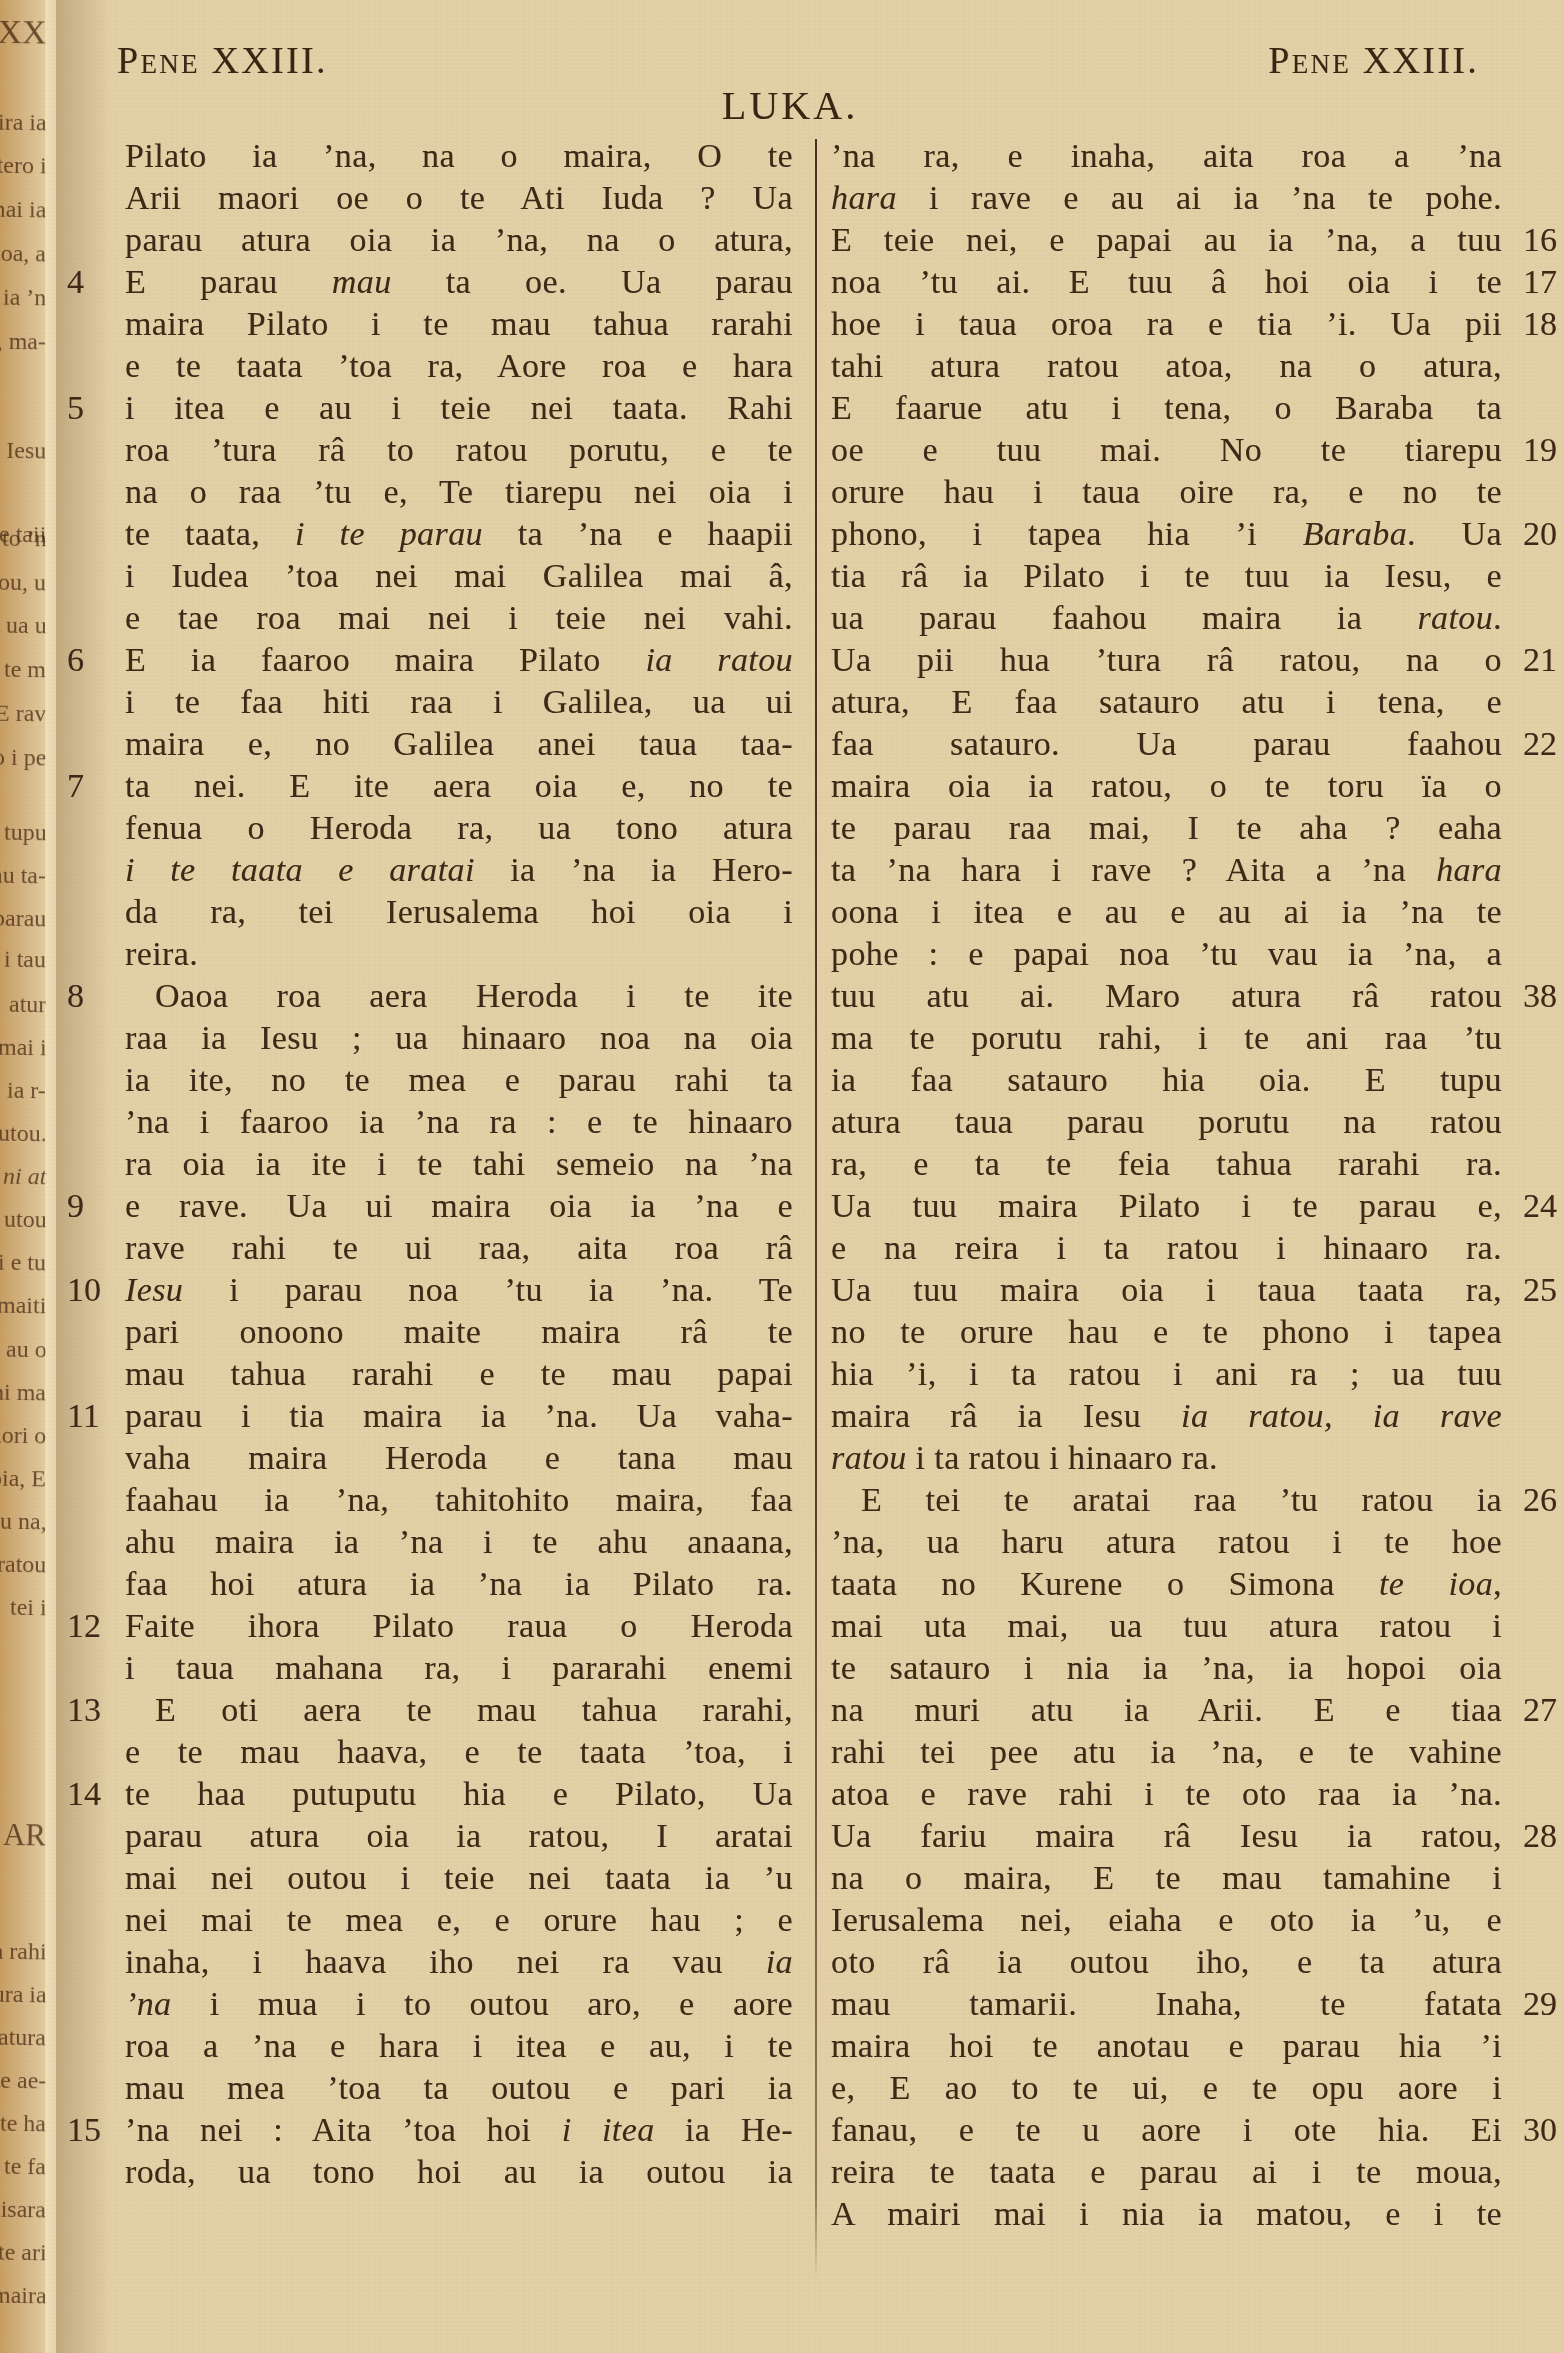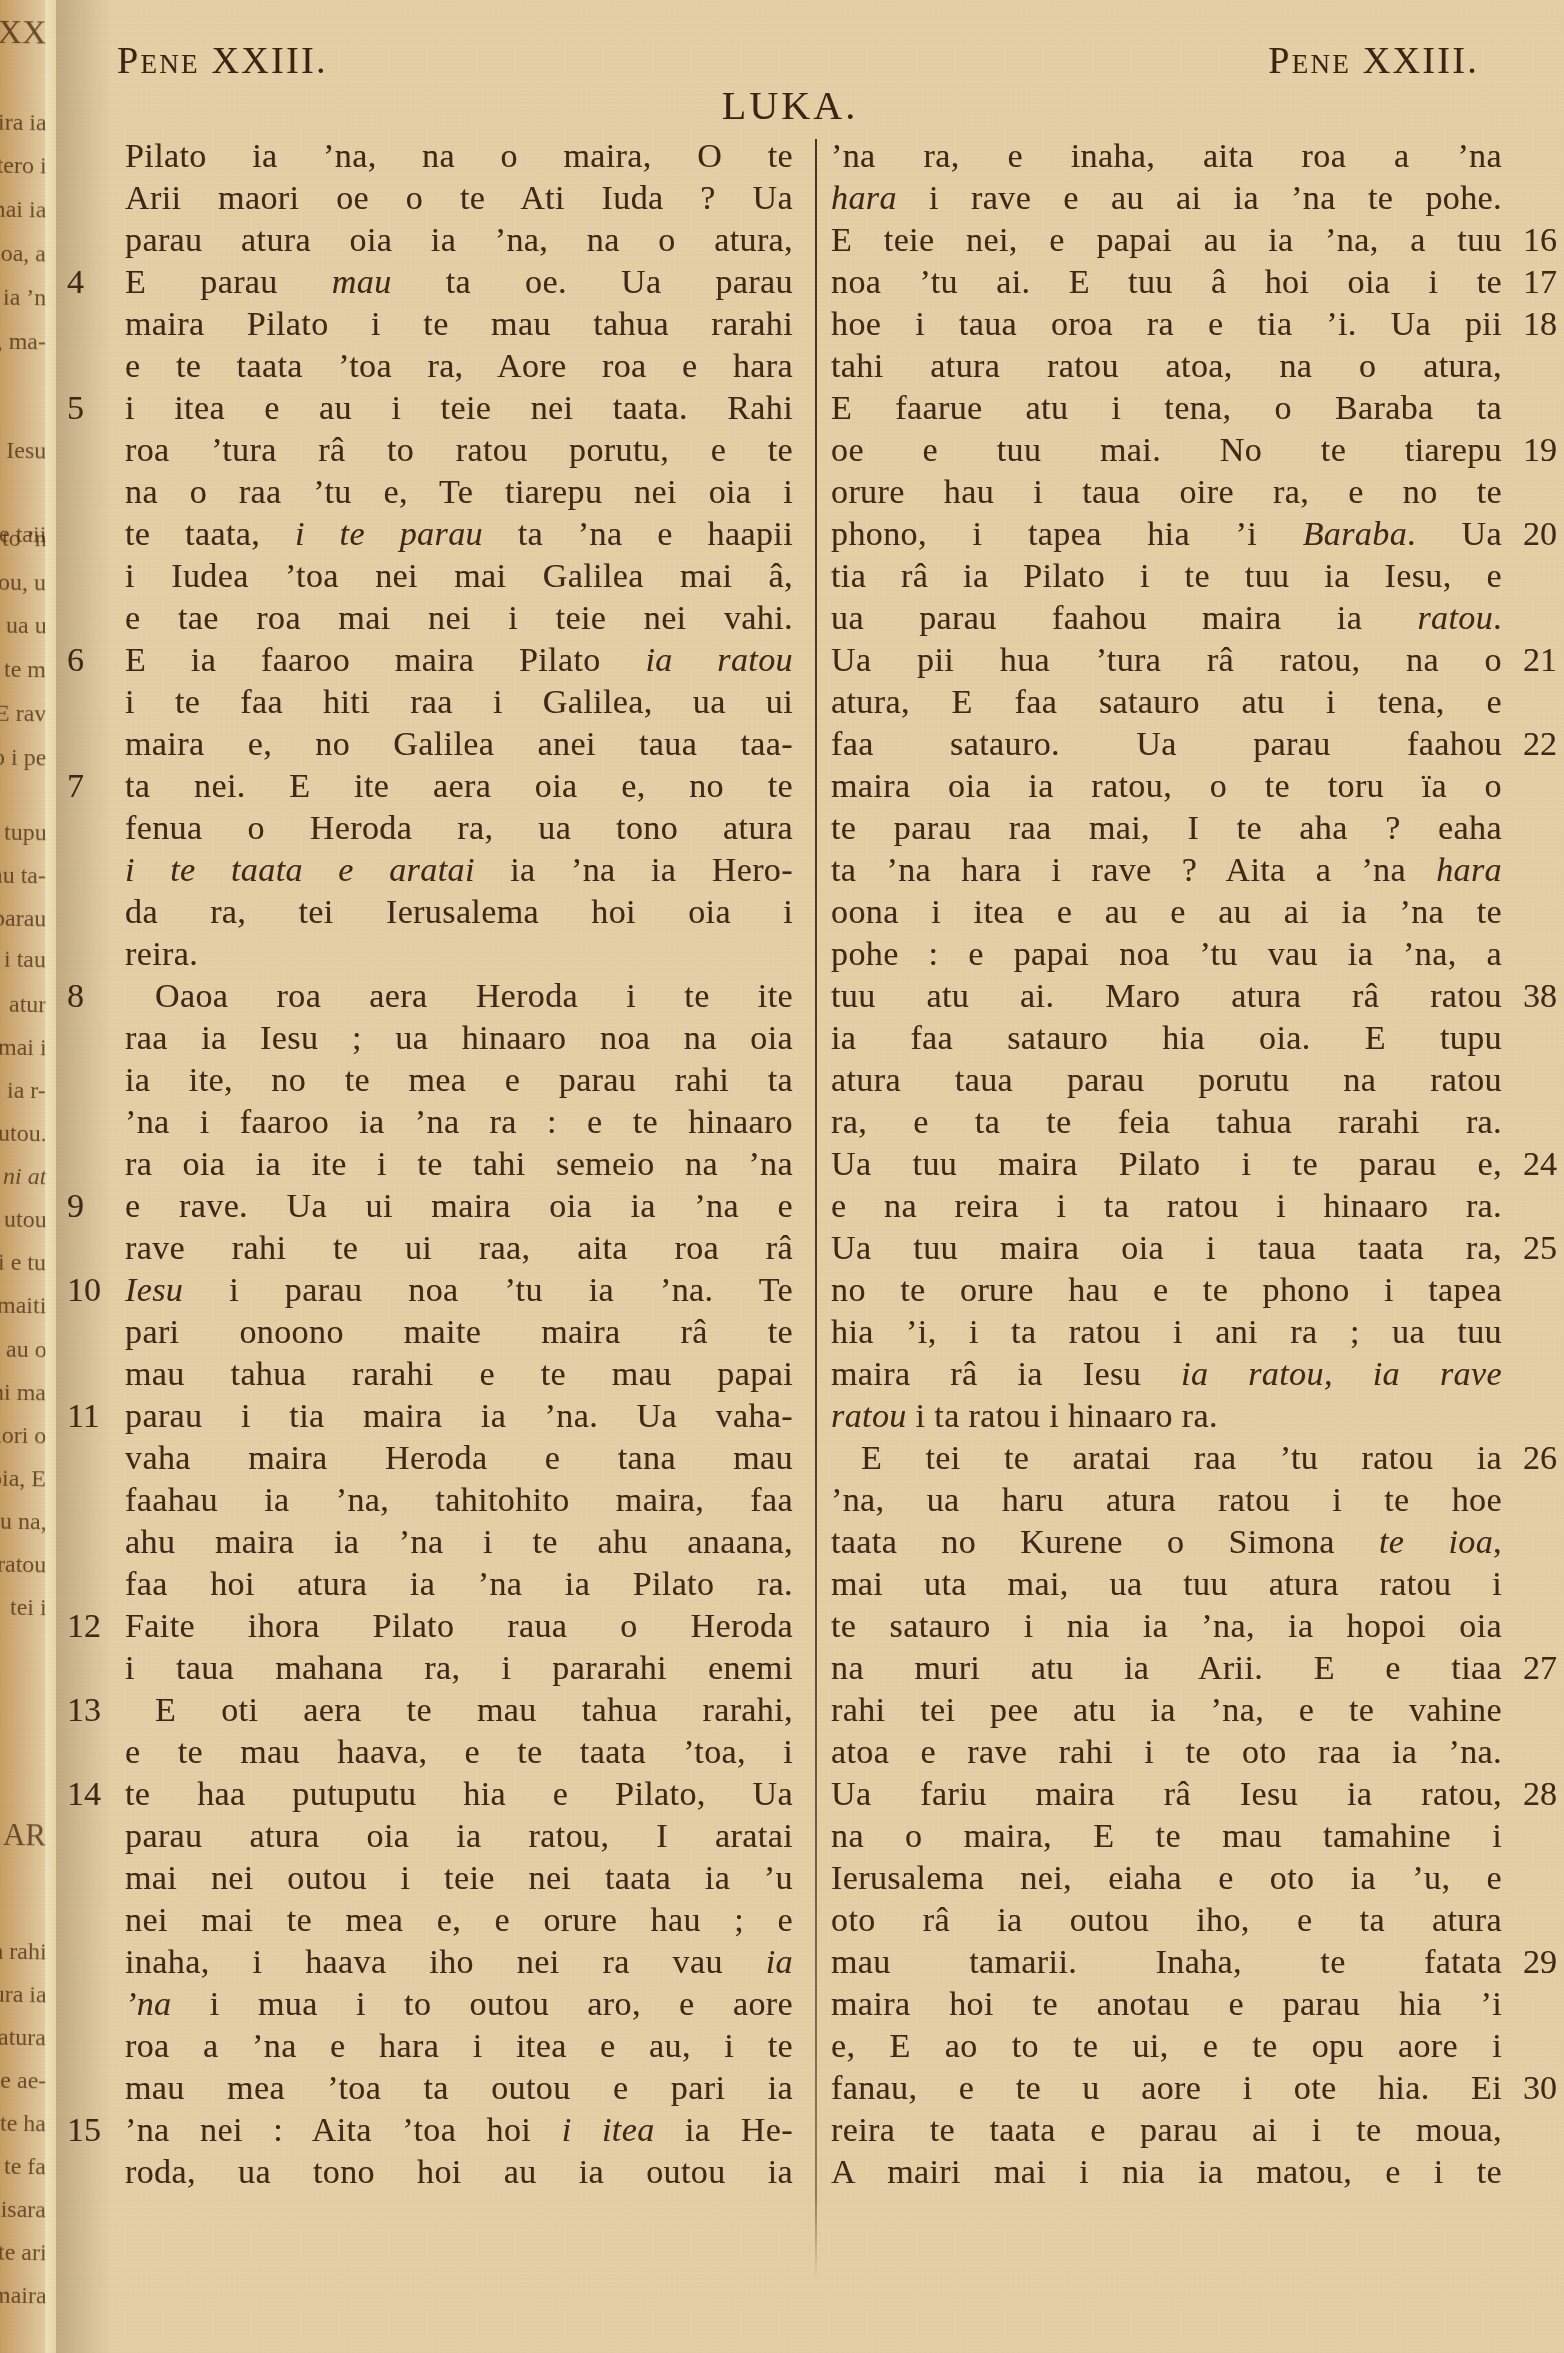--- a/index.html
+++ b/index.html
@@ -341,20 +341,23 @@
         <div class="ltext"><span>oona i itea e au e au ai ia ’na te</span></div>
       </div>
       <div class="line">
         <div class="ltext"><span>pohe : e papai noa ’tu vau ia ’na, a</span></div>
       </div>
       <div class="line">
         <span class="vnum">38</span>
         <div class="ltext"><span>tuu atu ai. Maro atura râ ratou</span></div>
       </div>
       <div class="line">
+        <div class="ltext"><span>ma te porutu rahi, i te ani raa ’tu</span></div>
+      </div>
+      <div class="line">
         <div class="ltext"><span>ia faa satauro hia oia. E tupu</span></div>
       </div>
       <div class="line">
         <div class="ltext"><span>atura taua parau porutu na ratou</span></div>
       </div>
       <div class="line">
         <div class="ltext"><span>ra, e ta te feia tahua rarahi ra.</span></div>
       </div>
       <div class="line">
         <span class="vnum">24</span>

